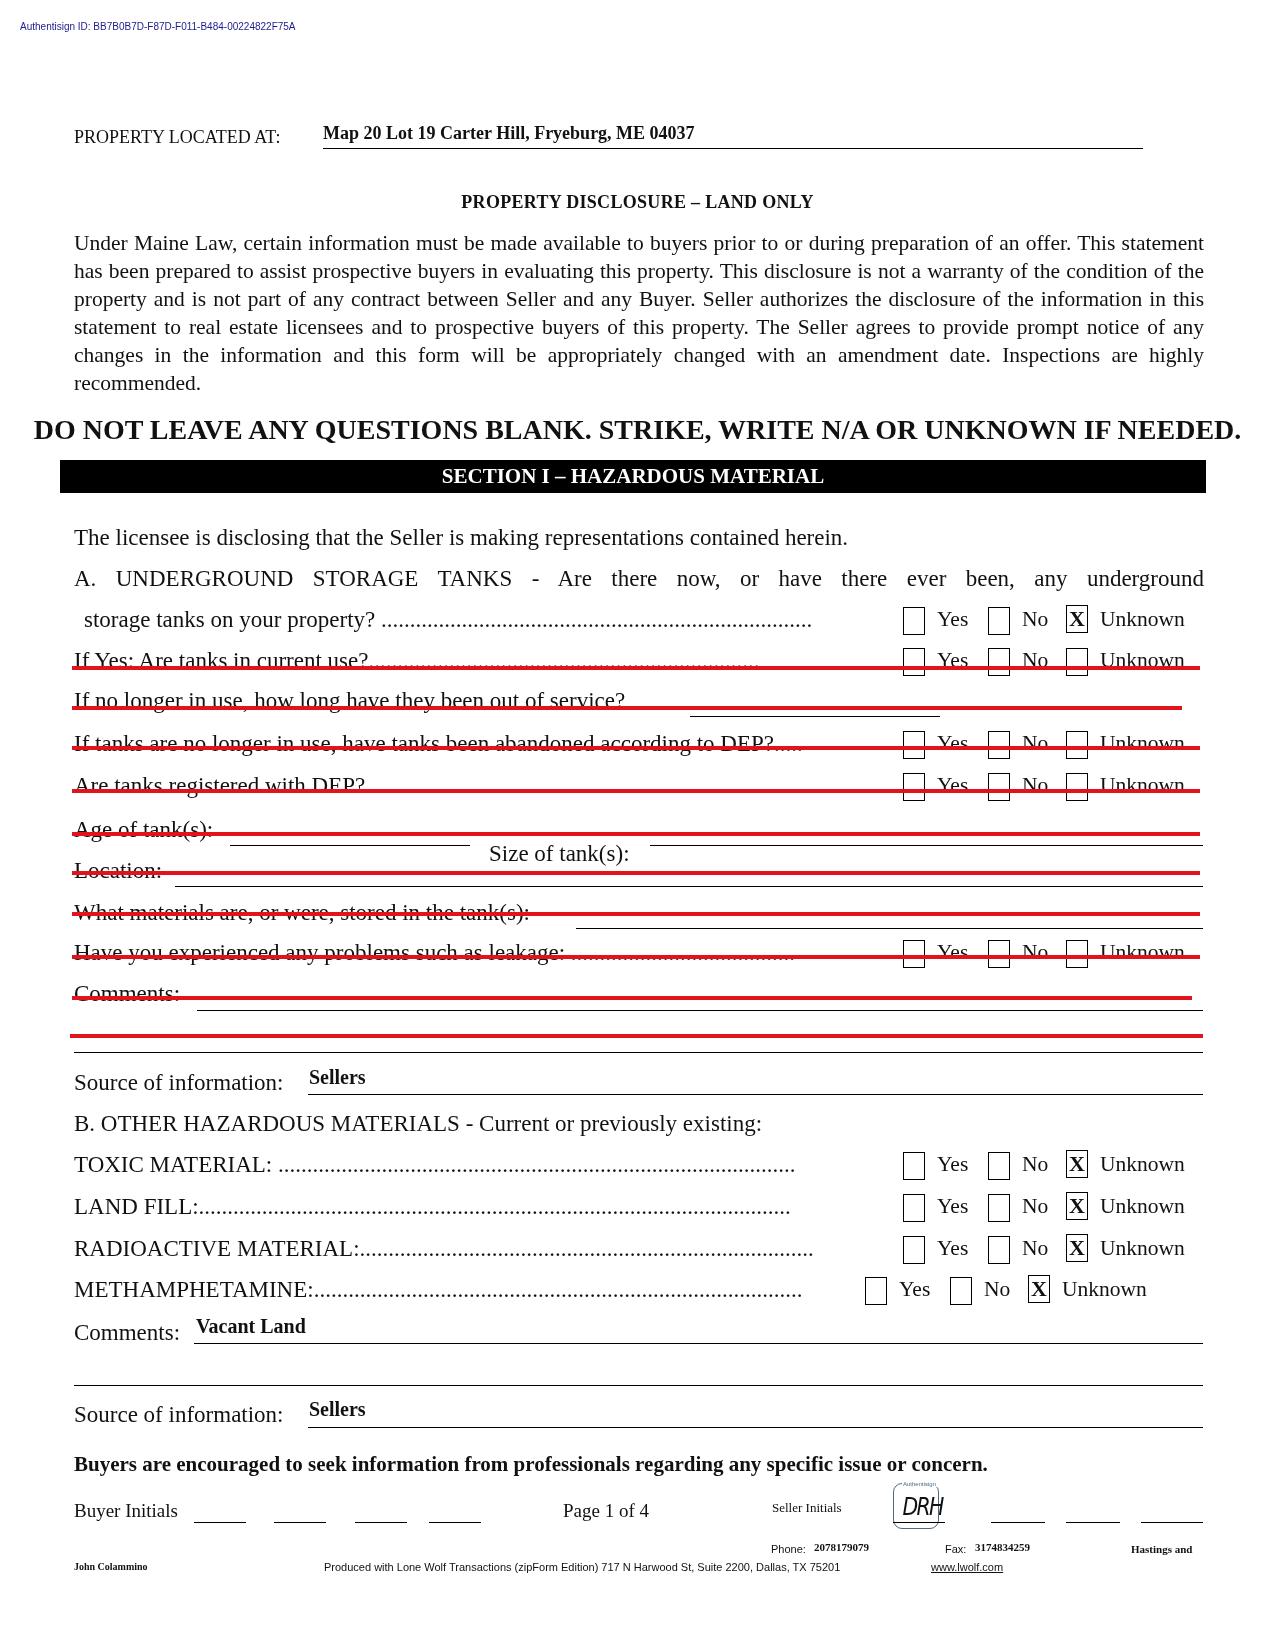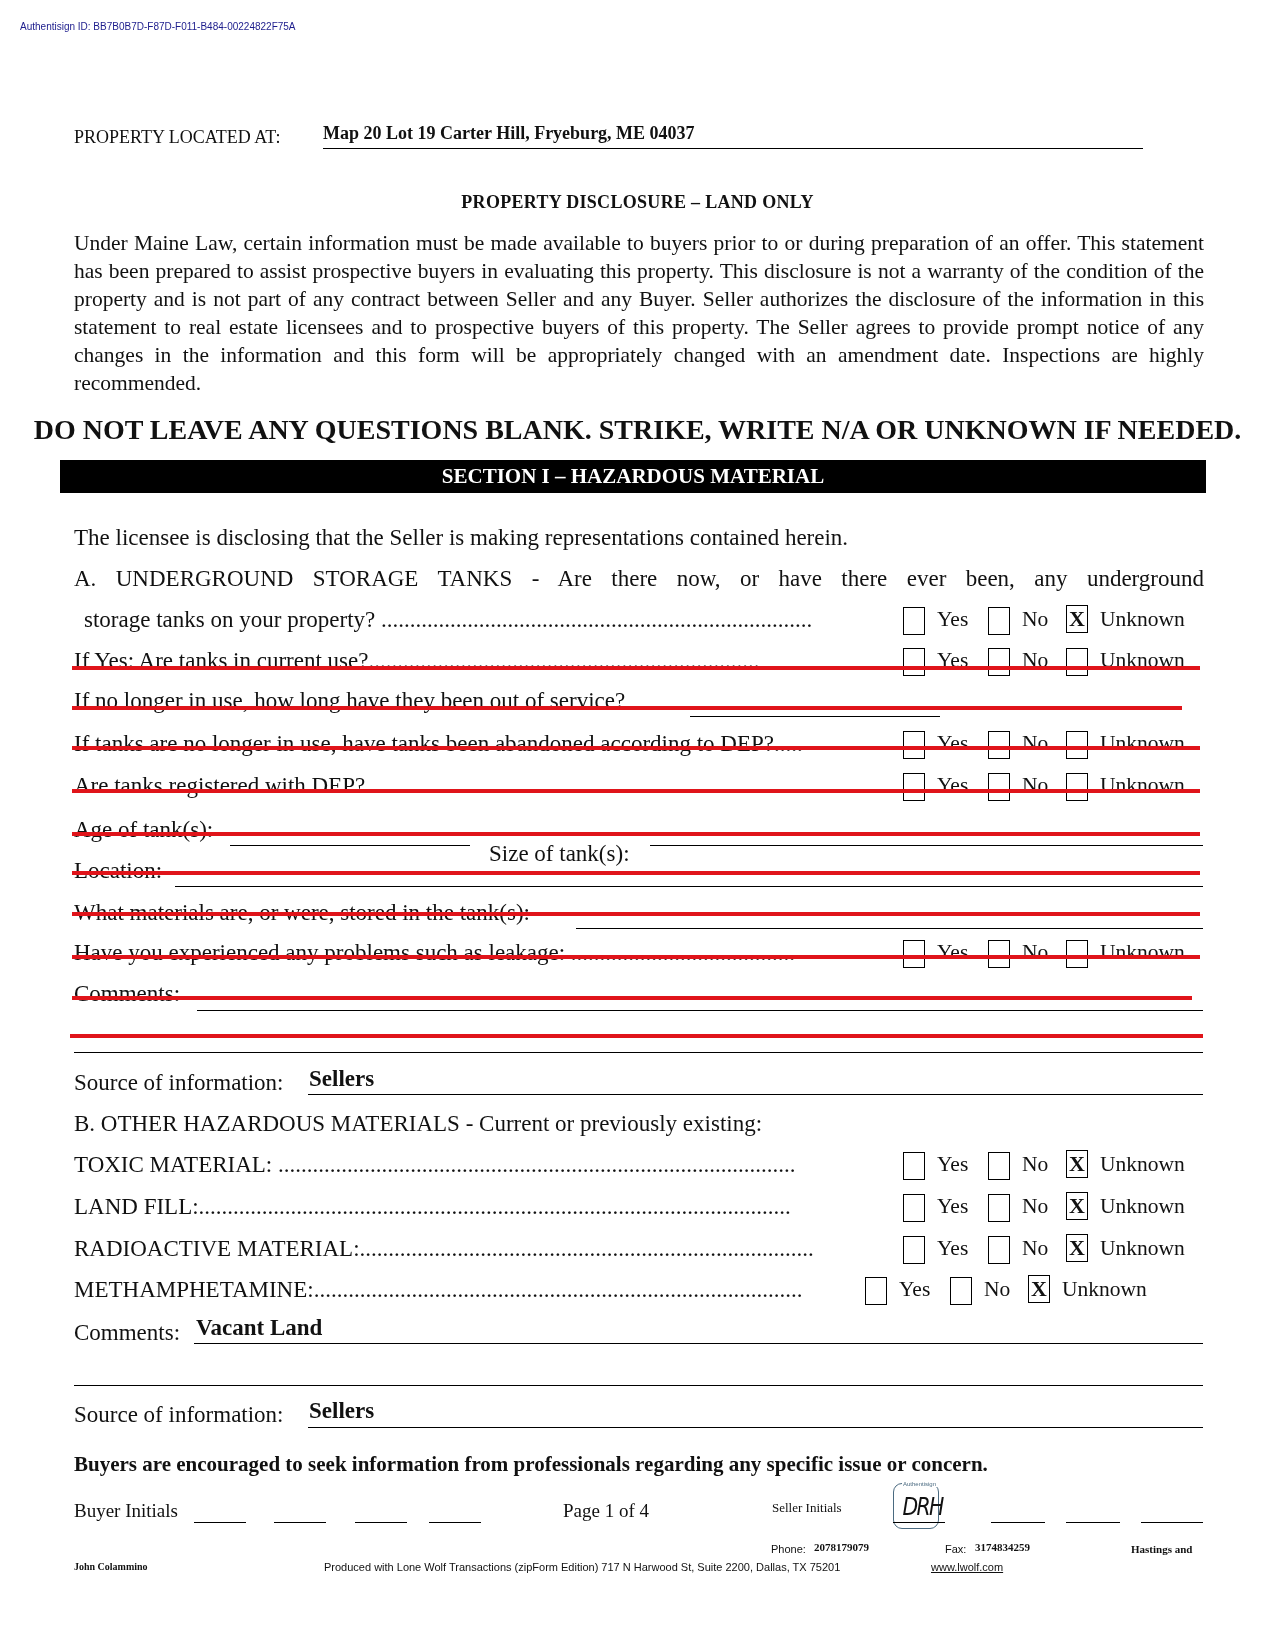--- a/index.html
+++ b/index.html
@@ -15,21 +15,21 @@
     .intro { left: 74px; top: 229px; width: 1130px; font-size: 21.5px; line-height: 28px; text-align: justify; }
     .warn { left: 0; width: 1275px; top: 414px; text-align: center; font-size: 28px; font-weight: bold; }
     .section-bar { left: 60px; top: 460px; width: 1146px; height: 33px; background: #000; color: #fff;
                    font-size: 21px; font-weight: bold; text-align: center; line-height: 33px; }
     .line-text { font-size: 23px; white-space: nowrap; }
     .cb { position: absolute; width: 20px; height: 26px; border: 1px solid #000; background: #fff;
           font-weight: bold; font-size: 22px; text-align: center; line-height: 26px; }
     .opt-label { position: absolute; font-size: 21.5px; }
     .rule { position: absolute; height: 1px; background: #000; }
     .strike { position: absolute; height: 4px; background: #e0141a; }
-    .fill-bold { position: absolute; font-size: 23px; font-weight: bold; font-family: Liberation Serif, serif; }
+    .fill-bold { position: absolute; font-size: 20px; font-weight: bold; font-family: Liberation Serif, serif; }
     .encourage { left: 74px; top: 1452px; font-size: 21px; font-weight: bold; }
     .footer-sm { font-family: "Liberation Sans", "DejaVu Sans", sans-serif; font-size: 11px; }
     .footer-serif { font-family: "Liberation Serif", "DejaVu Serif", serif; font-size: 11px; font-weight: bold; }
     .stamp { left: 893px; top: 1483px; width: 44px; height: 44px; border: 1.5px solid #4a6a80; border-radius: 9px; }
     .stamp-top { position: absolute; top: -3px; left: 8px; font-size: 6px; color: #4a6a80;
                  font-family: "Liberation Sans", sans-serif; background: #fff; padding: 0 1px; }
     .stamp-sig { position: absolute; left: 5px; top: 9px; font-size: 24px; font-style: italic;
                  font-family: "DejaVu Sans", sans-serif; color: #111; letter-spacing: -2px; transform: scaleX(0.85); }
   </style>
 </head>

